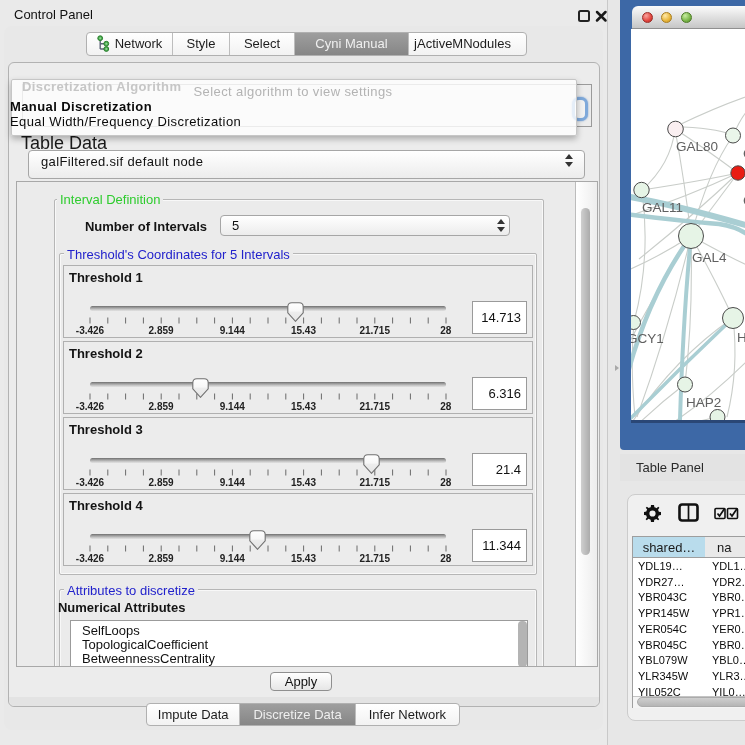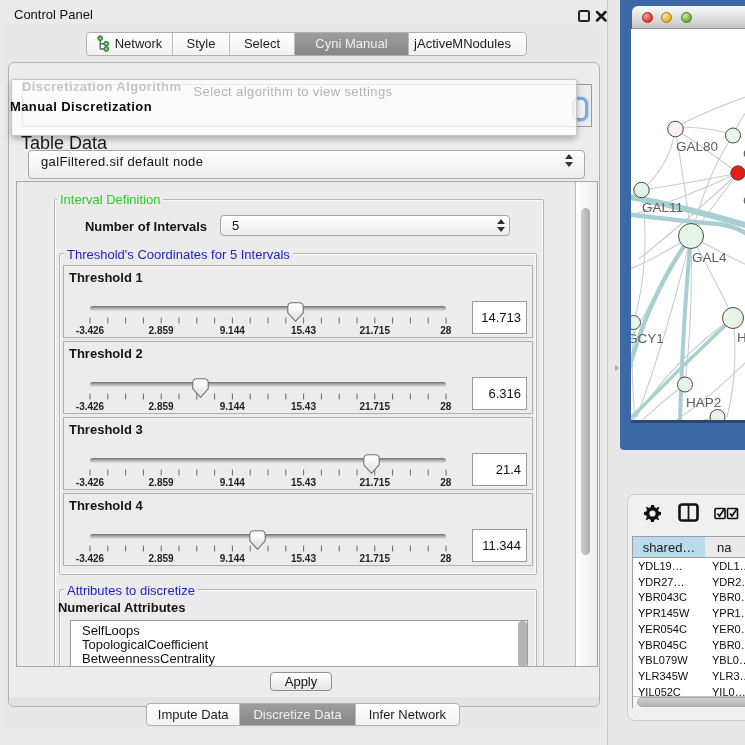--- a/index.html
+++ b/index.html
@@ -331,20 +331,21 @@
   <div class="abs segbar" id="botbar">
     <div class="seg" style="width:94px">Impute Data</div>
     <div class="seg sel" style="width:116px">Discretize Data</div>
     <div class="seg" style="width:104px">Infer Network</div>
   </div>
 
   <div class="abs" id="popup">
     <div class="prow" style="top:0px;left:10px;width:400px;font-weight:bold;color:#c6c6c6">Discretization Algorithm</div>
     <div class="prow" style="top:5px;text-align:center;color:#b3b3b3">Select algorithm to view settings</div>
     <div class="prow" style="top:20px;font-weight:bold">Manual Discretization</div>
+    <div class="prow" style="top:34.5px">Equal Width/Frequency Discretization</div>
   </div>
   <div class="abs combo" id="combo1">galFiltered.sif default node</div>
   <div class="updown abs" style="left:565px;top:154px">
       <div class="u"></div>
       <div class="d"></div>
     </div>
 
   <div class="abs" id="splitdot"></div>
   <div class="abs" id="netwin"></div>
   <div class="abs" id="nettitle"></div>
@@ -404,20 +405,23 @@
 <text x="112" y="176">C</text>
 <text x="61" y="233">GAL4</text>
 <text x="-4" y="314">GCY1</text>
 <text x="106" y="313">H</text>
 <text x="55" y="378">HAP2</text>
 </g>
 </svg>
   </div>
   <div class="abs" id="canvshadow"></div>
 
+  <div class="abs" id="tpbar">
+      <span>Table Panel</span>
+    </div>
   <div class="abs" id="card"></div>
 
   <svg class="abs" style="left:644px;top:505px" width="17" height="17" viewBox="0 0 17 17">
       <path fill="#111" d="M8.5,0 L10,0 L10.4,2.3 a6.3,6.3 0 0 1 2,0.85 l1.9,-1.35 1.06,1.06 -1.35,1.9 a6.3,6.3 0 0 1 0.85,2 L17,7 L17,10 l-2.3,0.4 a6.3,6.3 0 0 1 -0.85,2 l1.35,1.9 -1.06,1.06 -1.9,-1.35 a6.3,6.3 0 0 1 -2,0.85 L10,17 L7,17 l-0.4,-2.3 a6.3,6.3 0 0 1 -2,-0.85 l-1.9,1.35 -1.06,-1.06 1.35,-1.9 a6.3,6.3 0 0 1 -0.85,-2 L0,10 L0,7 l2.3,-0.4 a6.3,6.3 0 0 1 0.85,-2 L1.8,2.7 2.86,1.64 4.76,3 a6.3,6.3 0 0 1 2,-0.85 L7,0 Z M8.5,5.4 a3.1,3.1 0 1 0 0,6.2 a3.1,3.1 0 1 0 0,-6.2 Z"></path>
     </svg>
   <svg class="abs" style="left:678px;top:503px" width="21" height="19">
       <rect x="1.5" y="1.5" width="18" height="16" rx="2.5" fill="none" stroke="#111" stroke-width="2.6"></rect>
       <line x1="10.5" y1="2" x2="10.5" y2="17" stroke="#111" stroke-width="1.7"></line>
     </svg>
   <svg class="abs" style="left:714px;top:507px" width="26" height="13">

